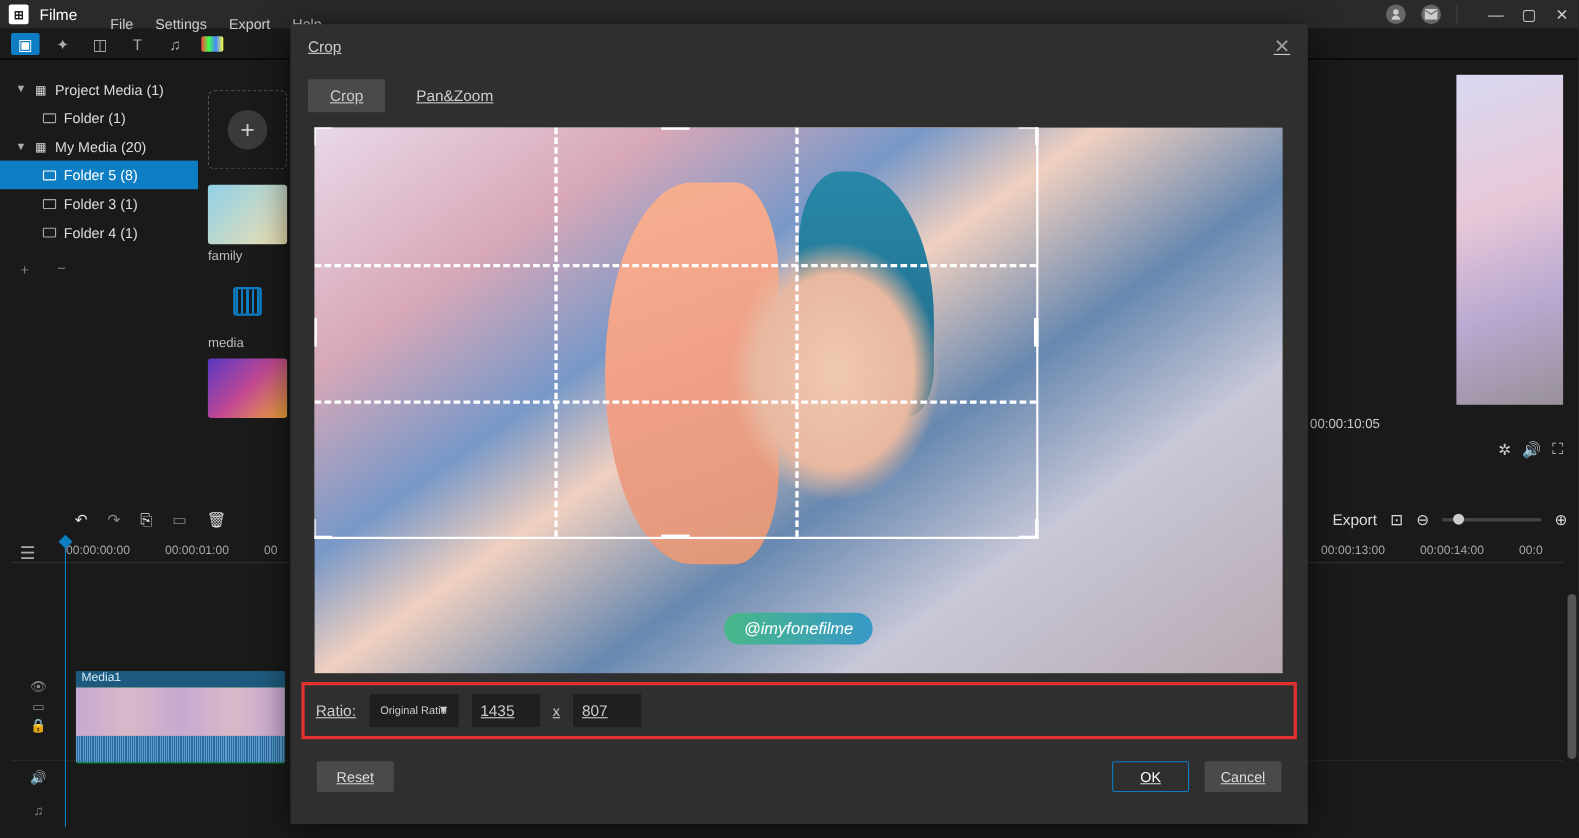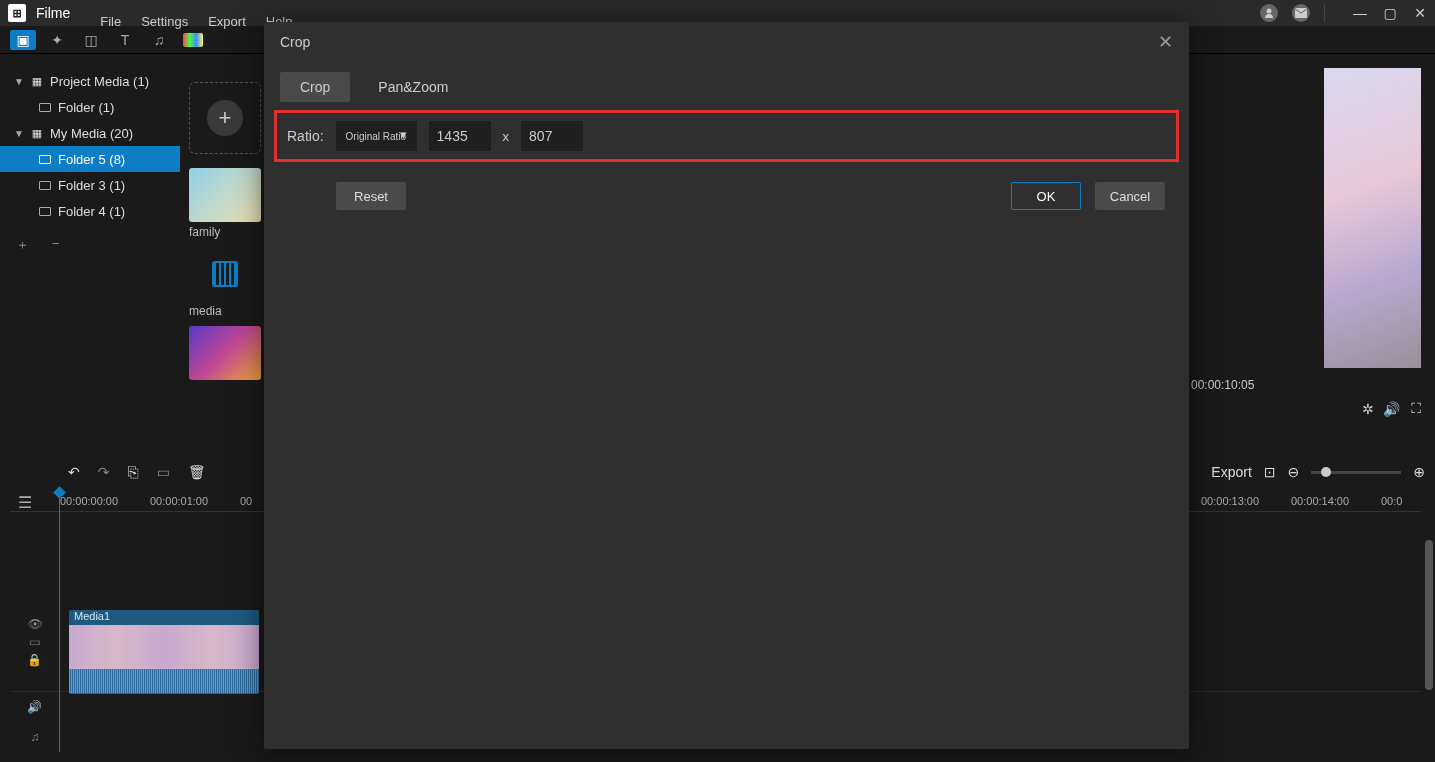--- a/index.html
+++ b/index.html
@@ -73,21 +73,21 @@
 .track-head { width: 50px; display: flex; flex-direction: column; align-items: center; gap: 4px; color: #888; font-size: 12px; }
 .clip { margin-left: 9px; width: 190px; height: 84px; background: #15803d; border-radius: 2px; overflow: hidden; position: relative; margin-top: 20px; }
 .clip-header { height: 15px; background: #1d5a7d; color: #d0e8f8; font-size: 11px; padding: 0 5px; }
 .clip-body { height: 44px; background: linear-gradient(90deg, #c8a8d0 0%, #d8b8c8 25%, #c8a8d0 50%, #d8b8c8 75%, #c8a8d0 100%); position: relative; }
 .clip-wave { height: 24px; background: #2d6a9d; position: relative; overflow: hidden; }
 .wave-bars { width: 100%; height: 100%; background: repeating-linear-gradient(90deg, #5a9dd0 0 1px, #2d6a9d 1px 2px); }
 .track-audio { height: 30px; display: flex; align-items: center; }
 .track-audio .track-head { color: #888; }
 
 
-.modal { position: absolute; left: 264px; top: 22px; width: 925px; height: 727px; background: #2f2f2f; border-radius: 2px; box-shadow: 0 4px 30px rgba(0,0,0,.6); }
+.modal { position: absolute; left: 264px; top: 22px; width: 925px; height: 727px; background: #2f2f2f; border-radius: 2px; box-shadow: 0 4px 30px rgba(0,0,0,.6); text-decoration: underline; }
 .modal-title { height: 40px; display: flex; align-items: center; padding: 0 16px; color: #ccc; font-size: 14px; }
 .modal-close { margin-left: auto; color: #999; font-size: 18px; cursor: pointer; }
 .modal-tabs { display: flex; padding: 0 16px; gap: 8px; margin-top: 10px; }
 .mtab { padding: 7px 20px; color: #ccc; font-size: 14px; cursor: pointer; }
 .mtab.active { background: #4a4a4a; border-radius: 2px; }
 .crop-canvas { margin: 14px 22px 0; width: 880px; height: 496px; background: linear-gradient(145deg, #e8d8e8 0%, #d8a8b8 20%, #7898c8 35%, #f0d0c0 45%, #6888b0 60%, #c8c8d8 75%, #b8a8b0 100%); position: relative; overflow: hidden; }
 .crop-face { position: absolute; left: 34%; top: 16%; width: 36%; height: 72%; background: radial-gradient(ellipse 50% 55% at 55% 40%, #f0c8b0 0%, #e8b8a0 45%, transparent 60%); border-radius: 50% 50% 42% 42%; }
 .hair-l { position: absolute; left: 30%; top: 10%; width: 18%; height: 70%; background: linear-gradient(160deg, #f8b090, #f0a088, #e09878); border-radius: 60% 30% 30% 60%; }
 .hair-r { position: absolute; left: 50%; top: 8%; width: 14%; height: 45%; background: linear-gradient(180deg, #2888a8, #206888); border-radius: 30% 60% 20% 20%; }
 .watermark { position: absolute; left: 50%; bottom: 26px; transform: translateX(-50%); padding: 6px 18px; border-radius: 20px; background: linear-gradient(90deg, #48b888, #3898c8); color: #fff; font-size: 15px; font-style: italic; font-weight: 500; }
@@ -106,21 +106,21 @@
 .m-r { right: -2px; top: 50%; height: 26px; width: 4px; margin-top: -13px; }
 
 .ratio-row { margin: 8px 10px 0; padding: 8px 10px; border: 3px solid #e03030; display: flex; align-items: center; gap: 12px; }
 .ratio-label { color: #ccc; font-size: 14px; }
 .ratio-select { flex: 0 0 260px; height: 30px; background: #1f1f1f; border: none; color: #ccc; padding: 0 10px; font-size: 10px; appearance: none; position: relative; }
 .sel-wrap { position: relative; }
 .sel-wrap::after { content: '▾'; position: absolute; right: 10px; top: 6px; color: #ccc; pointer-events: none; }
 .dim-input { width: 62px; height: 30px; background: #1f1f1f; border: none; color: #ccc; padding: 0 8px; font-size: 14px; }
 .dim-x { color: #ccc; }
 
-.modal-footer { display: flex; padding: 20px 24px; align-items: center; margin-left: 48px; }
+.modal-footer { display: flex; padding: 20px 24px; align-items: center; }
 .btn { min-width: 70px; height: 28px; background: #4a4a4a; color: #ddd; border: none; font-size: 13px; cursor: pointer; border-radius: 2px; }
 .btn.primary { background: #2f2f2f; border: 1px solid #0d7dc4; color: #fff; padding: 0 22px; }
 .footer-right { margin-left: auto; display: flex; gap: 14px; }
 
 .vscroll { position: absolute; right: 2px; top: 540px; width: 8px; height: 150px; background: #555; border-radius: 4px; }
 </style>
 </head>
 <body>
 
 <div class="titlebar">
@@ -297,20 +297,40 @@
 
 <div class="modal">
   <div class="modal-title">
     <span>Crop</span>
     <span class="modal-close">✕</span>
   </div>
   <div class="modal-tabs">
     <div class="mtab active">Crop</div>
     <div class="mtab">Pan&amp;Zoom</div>
   </div>
+  <div class="crop-canvas">
+    <div class="hair-r"></div>
+    <div class="hair-l"></div>
+    <div class="crop-face"></div>
+    <div class="watermark">@imyfonefilme</div>
+    <div class="crop-bound">
+      <div class="crop-third-v" style="left:33.3%"></div>
+      <div class="crop-third-v" style="left:66.6%"></div>
+      <div class="crop-third-h" style="top:33.3%"></div>
+      <div class="crop-third-h" style="top:66.6%"></div>
+      <div class="corner c-tl"></div>
+      <div class="corner c-tr"></div>
+      <div class="corner c-bl"></div>
+      <div class="corner c-br"></div>
+      <div class="mid m-t"></div>
+      <div class="mid m-b"></div>
+      <div class="mid m-l"></div>
+      <div class="mid m-r"></div>
+    </div>
+  </div>
   <div class="ratio-row">
     <span class="ratio-label">Ratio:</span>
     <span class="sel-wrap">
       <select class="ratio-select">
         <option>Original Ratio</option>
       </select>
     </span>
     <input class="dim-input" value="1435" style="">
     <span class="dim-x">x</span>
     <input class="dim-input" value="807" style="">

